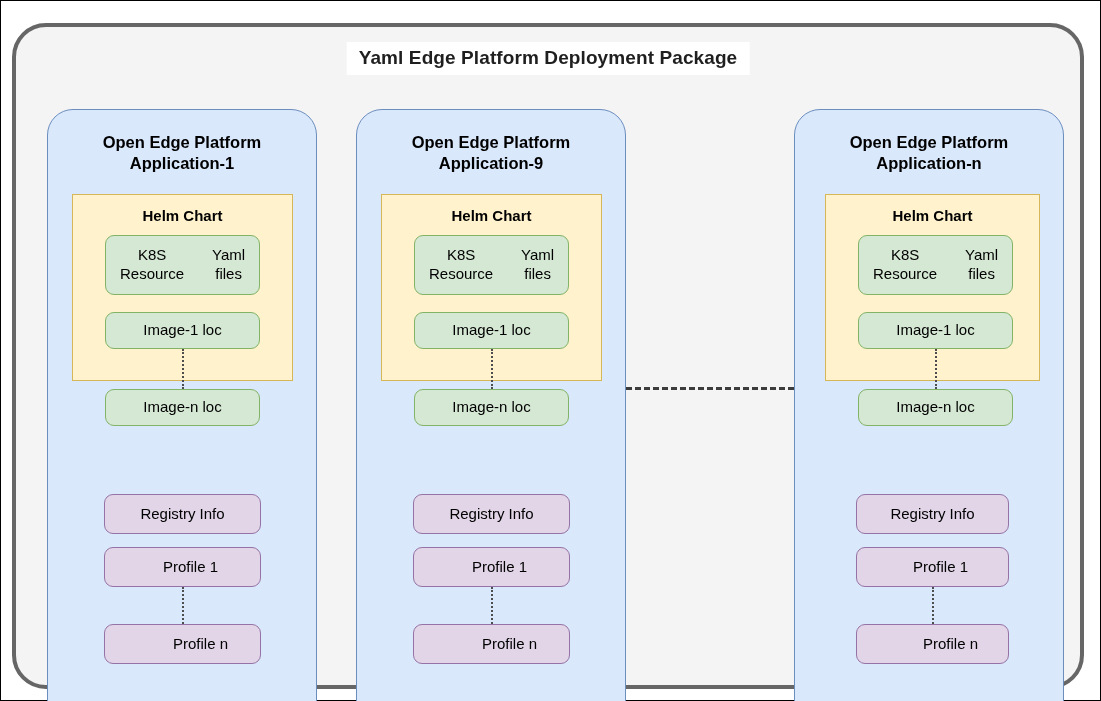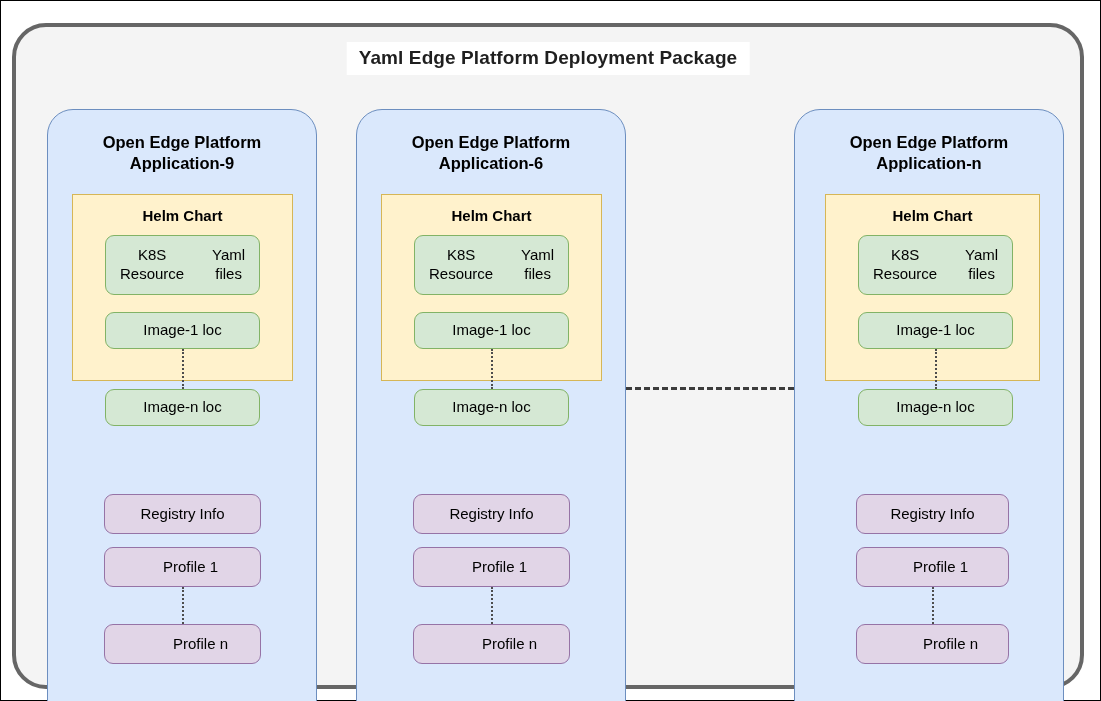--- a/index.html
+++ b/index.html
@@ -165,21 +165,21 @@
 
 <div id="page-frame">
 
   <div id="package-container">
 
     <div id="package-title">Yaml Edge Platform Deployment Package</div>
 
     <div class="app-card" id="app-card-1">
       <div class="app-card-title">
         <span>Open Edge Platform</span><br>
-        <span>Application-9</span>
+        <span>Application-1</span>
       </div>
 
       <div class="helm-panel">
         <div class="helm-title">Helm Chart</div>
 
         <div class="box box-green gb-k8s">
           <span>K8S Resource</span>
             <br>
           <span>Yaml files</span>
         </div>
@@ -193,21 +193,21 @@
 
       <div class="box box-purple pb-registry">Registry Info</div>
       <div class="box box-purple pb-prof1">Profile 1</div>
       <div class="dotted-v" style="left:134px; top:477px; height:37px;"></div>
       <div class="box box-purple pb-profn">Profile n</div>
     </div>
 
     <div class="app-card" id="app-card-2">
       <div class="app-card-title">
         <span>Open Edge Platform</span><br>
-        <span>Application-6</span>
+        <span>Application-9</span>
       </div>
 
       <div class="helm-panel">
         <div class="helm-title">Helm Chart</div>
 
         <div class="box box-green gb-k8s">
           <span>K8S Resource</span>
             <br>
           <span>Yaml files</span>
         </div>

